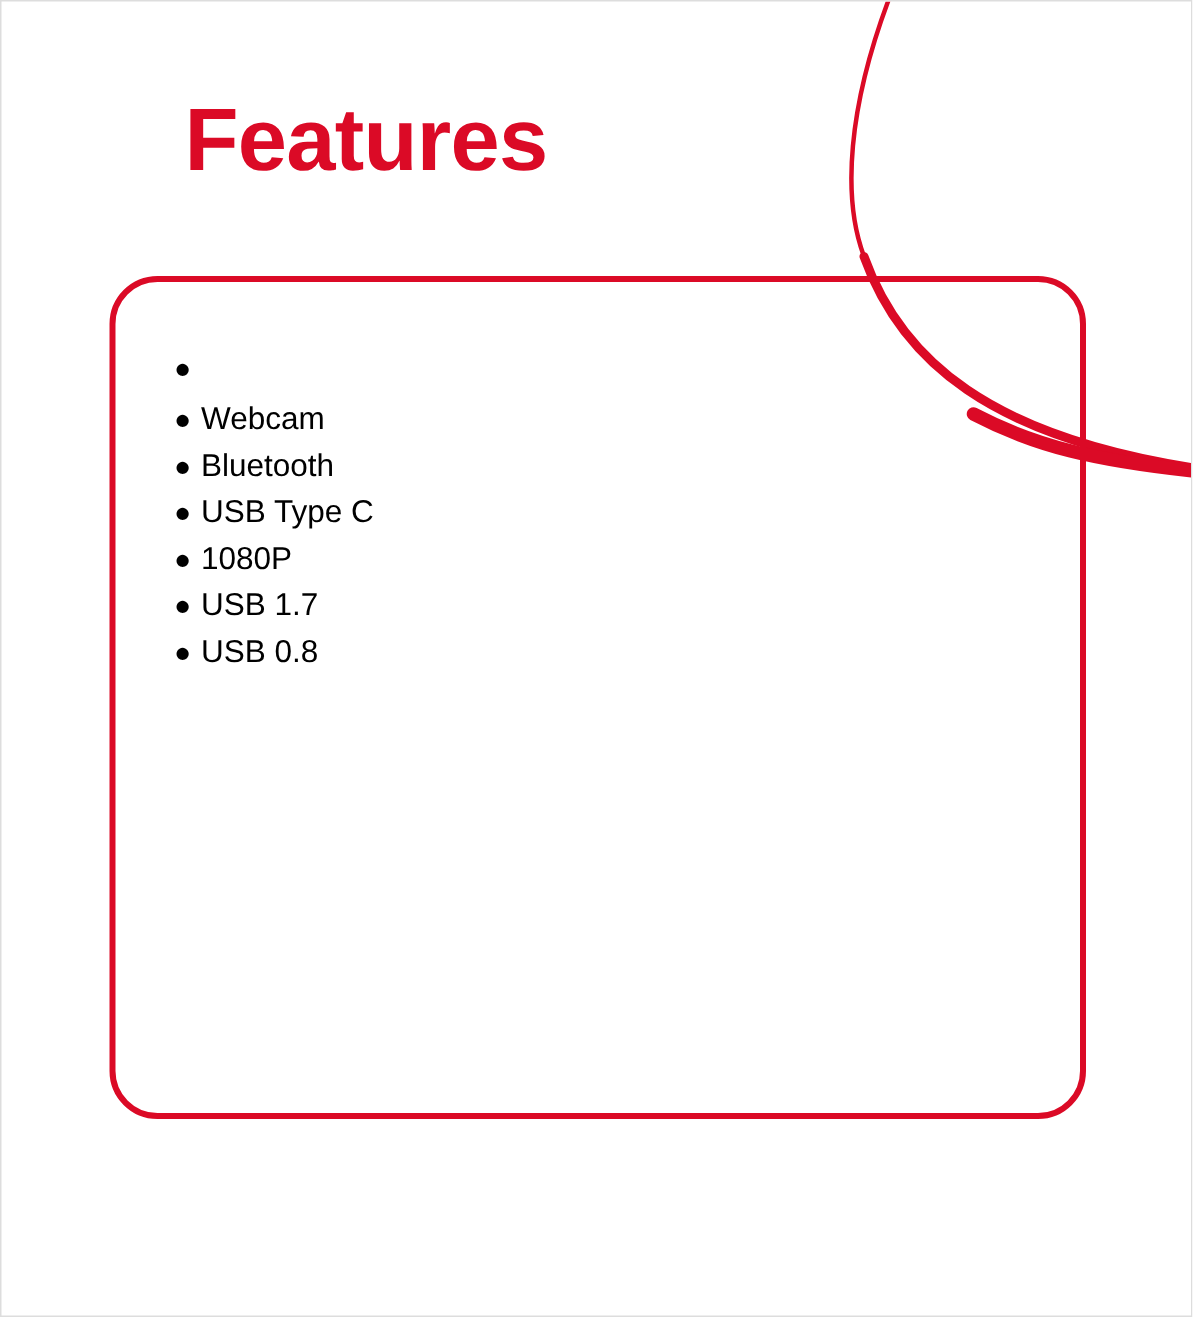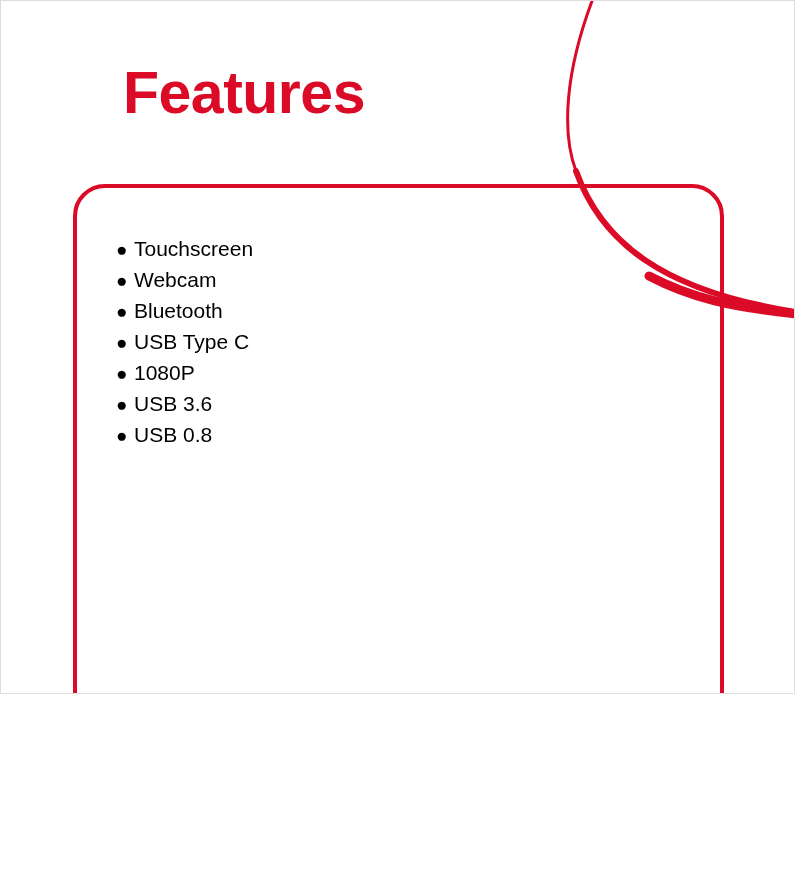--- a/index.html
+++ b/index.html
@@ -6,21 +6,21 @@
     margin: 0;
     padding: 0;
     background: #ffffff;
   }
   body {
     font-family: "Liberation Sans", sans-serif;
   }
   .page {
     position: relative;
     width: 795px;
-    height: 694px;
+    height: 878px;
     background: #ffffff;
     box-sizing: border-box;
     border: 1px solid #dddddd;
     overflow: hidden;
   }
 
   
   .page-title {
     position: absolute;
     left: 122px;
@@ -99,41 +99,40 @@
              C 600 240, 660 290, 795 311" fill="none" stroke="#DB0A26" stroke-width="6" stroke-linecap="round"></path>
     <path d="M 648 275
              C 690 297, 730 306, 795 313" fill="none" stroke="#DB0A26" stroke-width="9" stroke-linecap="round"></path>
   </svg>
 
   <div class="feature-card"></div>
 
   <ul class="feature-list">
     <li class="feature-item">
       <span class="feature-bullet">●</span>
-      <span class="feature-label">Touchscreen</span>
     </li>
     <li class="feature-item">
       <span class="feature-bullet">●</span>
       <span class="feature-label">Webcam</span>
     </li>
     <li class="feature-item">
       <span class="feature-bullet">●</span>
       <span class="feature-label">Bluetooth</span>
     </li>
     <li class="feature-item">
       <span class="feature-bullet">●</span>
       <span class="feature-label">USB Type C</span>
     </li>
     <li class="feature-item">
       <span class="feature-bullet">●</span>
       <span class="feature-label">1080P</span>
     </li>
     <li class="feature-item">
       <span class="feature-bullet">●</span>
-      <span class="feature-label">USB 3.6</span>
+      <span class="feature-label">USB 1.7</span>
     </li>
     <li class="feature-item">
       <span class="feature-bullet">●</span>
       <span class="feature-label">USB 0.8</span>
     </li>
   </ul>
 
 </div>
 
 </body></html>

